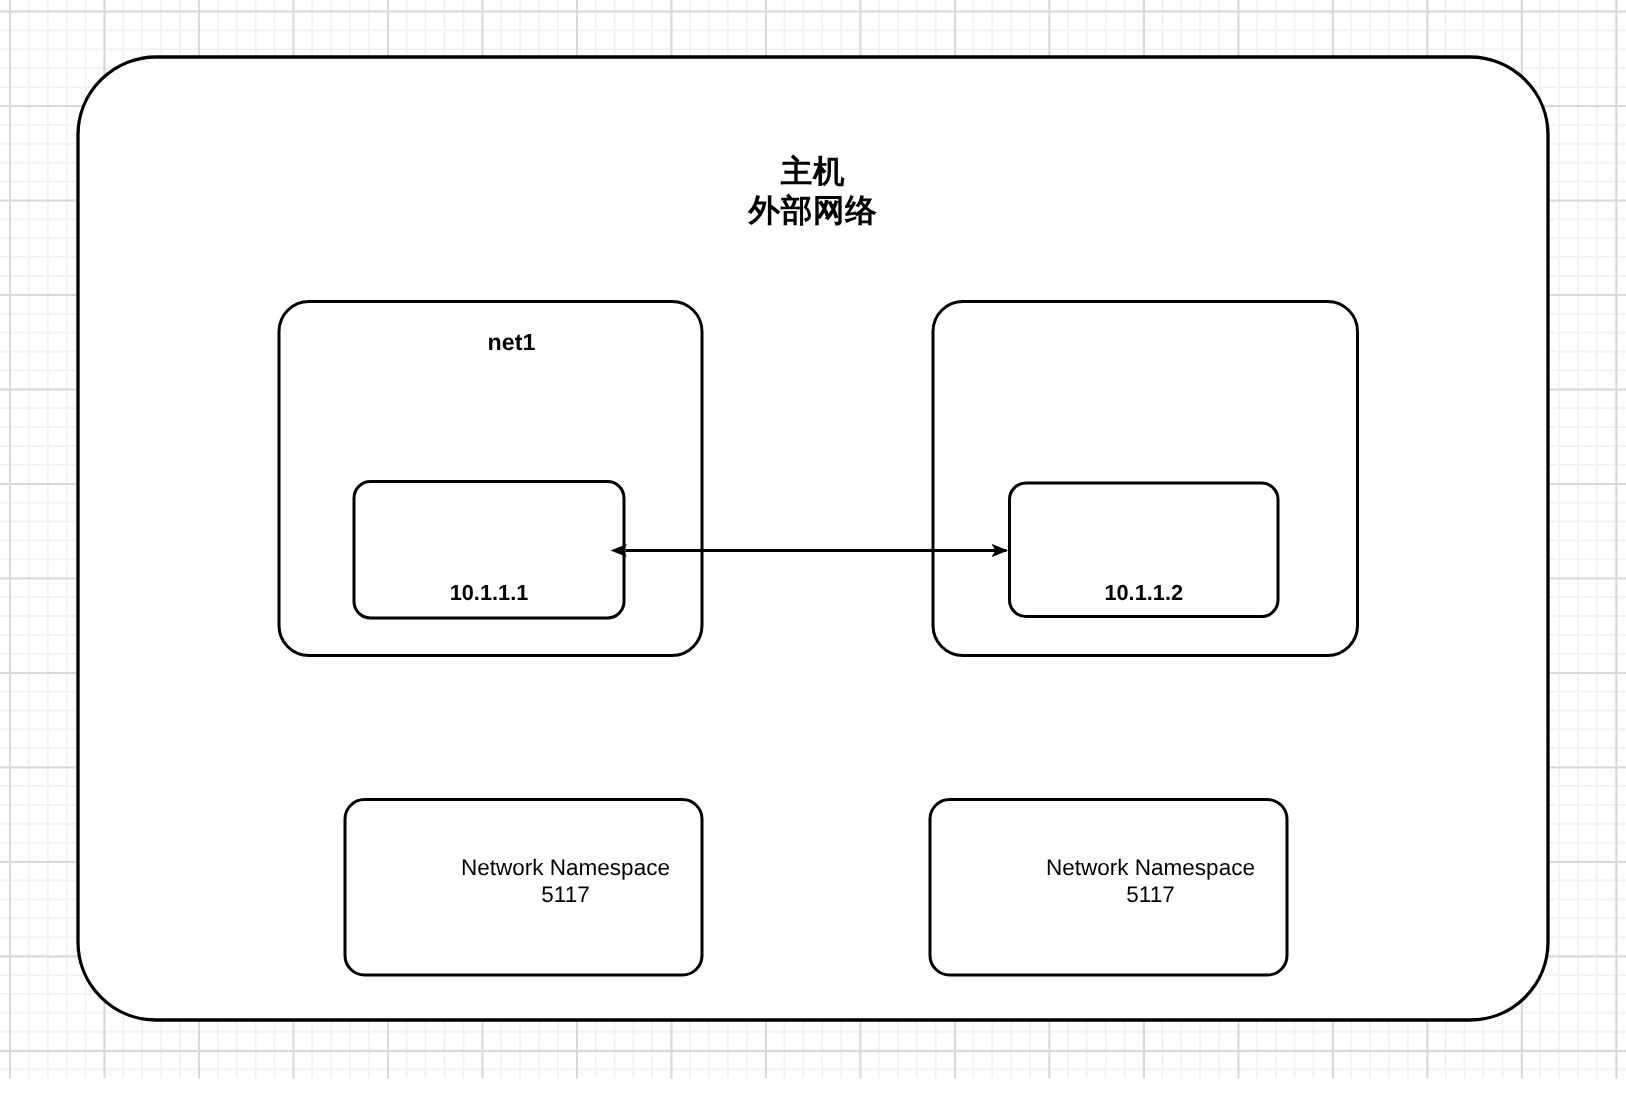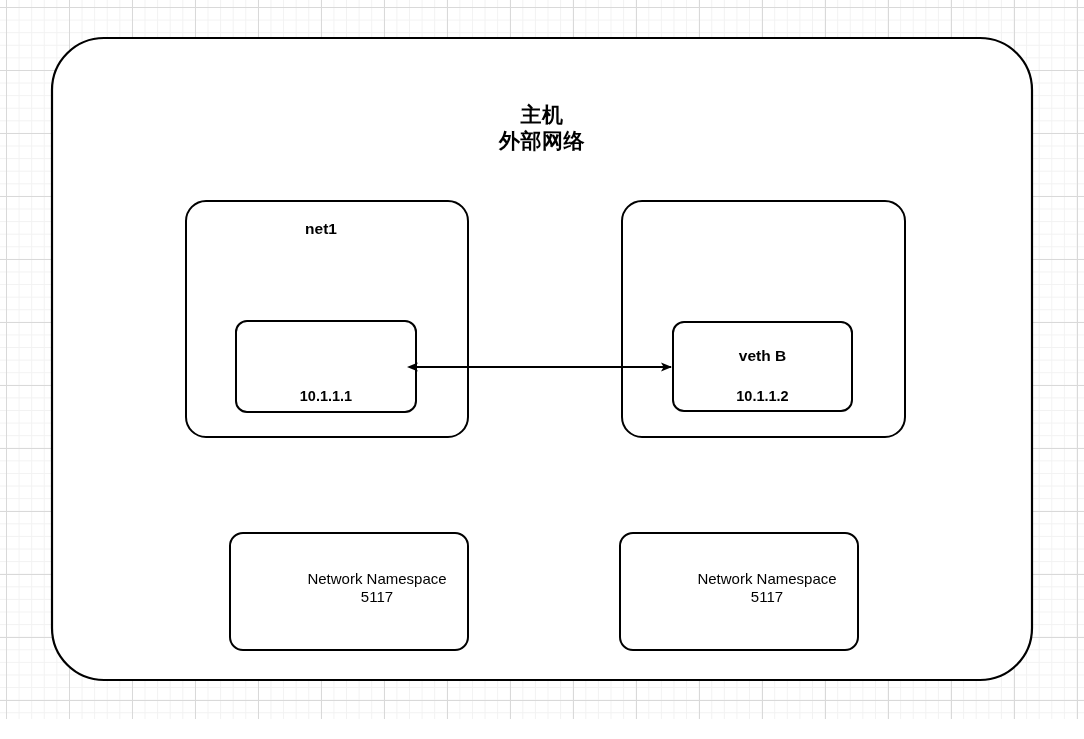--- a/index.html
+++ b/index.html
@@ -52,21 +52,21 @@
     width: 1084px;
     font-size: 21px;
     font-weight: bold;
     letter-spacing: 0.5px;
   }
 
   .net-label {
     font-size: 15.5px;
     font-weight: bold;
   }
-  .net1-label { left: 180px; top: 220px; width: 282px; }
+  .net1-label { left: 200px; top: 220px; width: 282px; }
   .net2-label { left: 622px; top: 220px; width: 283px; }
 
   .veth-name {
     font-size: 15.5px;
     font-weight: bold;
   }
   .vethA-name { left: 236px; top: 347px; width: 180px; }
   .vethB-name { left: 673px; top: 347px; width: 179px; }
 
   .veth-ip {
@@ -112,21 +112,20 @@
     <line x1="417" y1="367" x2="671" y2="367" stroke="#000000" stroke-width="1.9" marker-start="url(#arrow-start)" marker-end="url(#arrow-end)"></line>
 
     <rect x="230" y="533" width="238" height="117" rx="13" ry="13" fill="#ffffff" stroke="#000000" stroke-width="2"></rect>
     <rect x="620" y="533" width="238" height="117" rx="13" ry="13" fill="#ffffff" stroke="#000000" stroke-width="2"></rect>
   </svg>
 
   <div class="label title-host"><span>主机</span><br><span>外部网络</span></div>
 
   <div class="label net-label net1-label">net1</div>
 
-  <div class="label veth-name vethB-name">veth B</div>
 
   <div class="label veth-ip vethA-ip">10.1.1.1</div>
   <div class="label veth-ip vethB-ip">10.1.1.2</div>
 
   <div class="label ns-label ns-left"><span>Network Namespace</span><br><span>5117</span></div>
 
   <div class="label ns-label ns-right"><span>Network Namespace</span><br><span>5117</span></div>
 
 </div>
 

